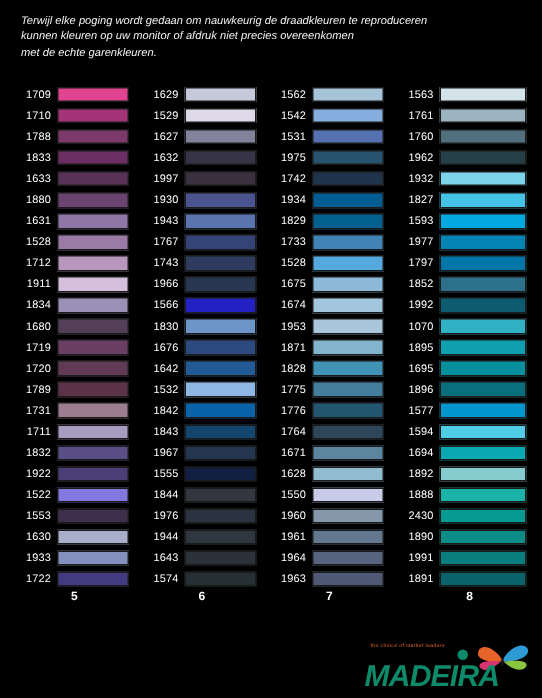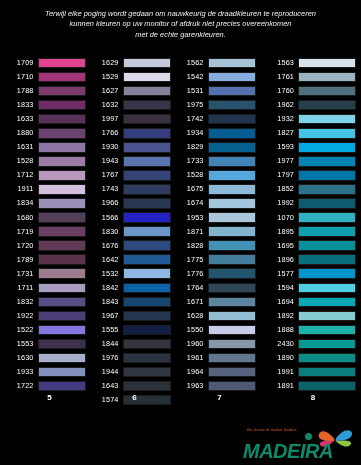--- a/index.html
+++ b/index.html
@@ -8,21 +8,21 @@
     background:#000;
     font-family:"Liberation Sans",sans-serif;
     overflow:hidden;
     position:relative;
   }
   #chart-wrap{position:relative;width:361px;height:465px;}
 
   
   .header{
     padding:9px 14px 0 14px;
-    text-align:center;
+    text-align:left;
   }
   .header .line{
     color:#f2f2f2;
     font-style:italic;
     font-size:7.4px;
     line-height:10.3px;
     letter-spacing:0.02px;
     white-space:nowrap;
   }
 
@@ -31,21 +31,20 @@
     position:absolute;
     top:56px;left:0;
     width:361px;
     display:flex;
     flex-direction:row;
   }
   .column{
     width:85px;
     display:flex;
     flex-direction:column;
-    align-items:center;
   }
   .column.col4{width:106px;}
 
   .row{
     height:14.05px;
     display:flex;
     flex-direction:row;
     align-items:center;
   }
   .code{
@@ -245,24 +244,20 @@
           <div class="code">1627</div>
           <div class="swatch" style="background: rgb(131, 130, 155);"></div>
         </div>
         <div class="row">
           <div class="code">1632</div>
           <div class="swatch" style="background: rgb(56, 52, 71);"></div>
         </div>
         <div class="row">
           <div class="code">1997</div>
           <div class="swatch" style="background: rgb(58, 49, 64);"></div>
-        </div>
-        <div class="row">
-          <div class="code">1766</div>
-          <div class="swatch" style="background: rgb(53, 62, 124);"></div>
         </div>
         <div class="row">
           <div class="code">1930</div>
           <div class="swatch" style="background: rgb(76, 84, 143);"></div>
         </div>
         <div class="row">
           <div class="code">1943</div>
           <div class="swatch" style="background: rgb(90, 116, 174);"></div>
         </div>
         <div class="row">

